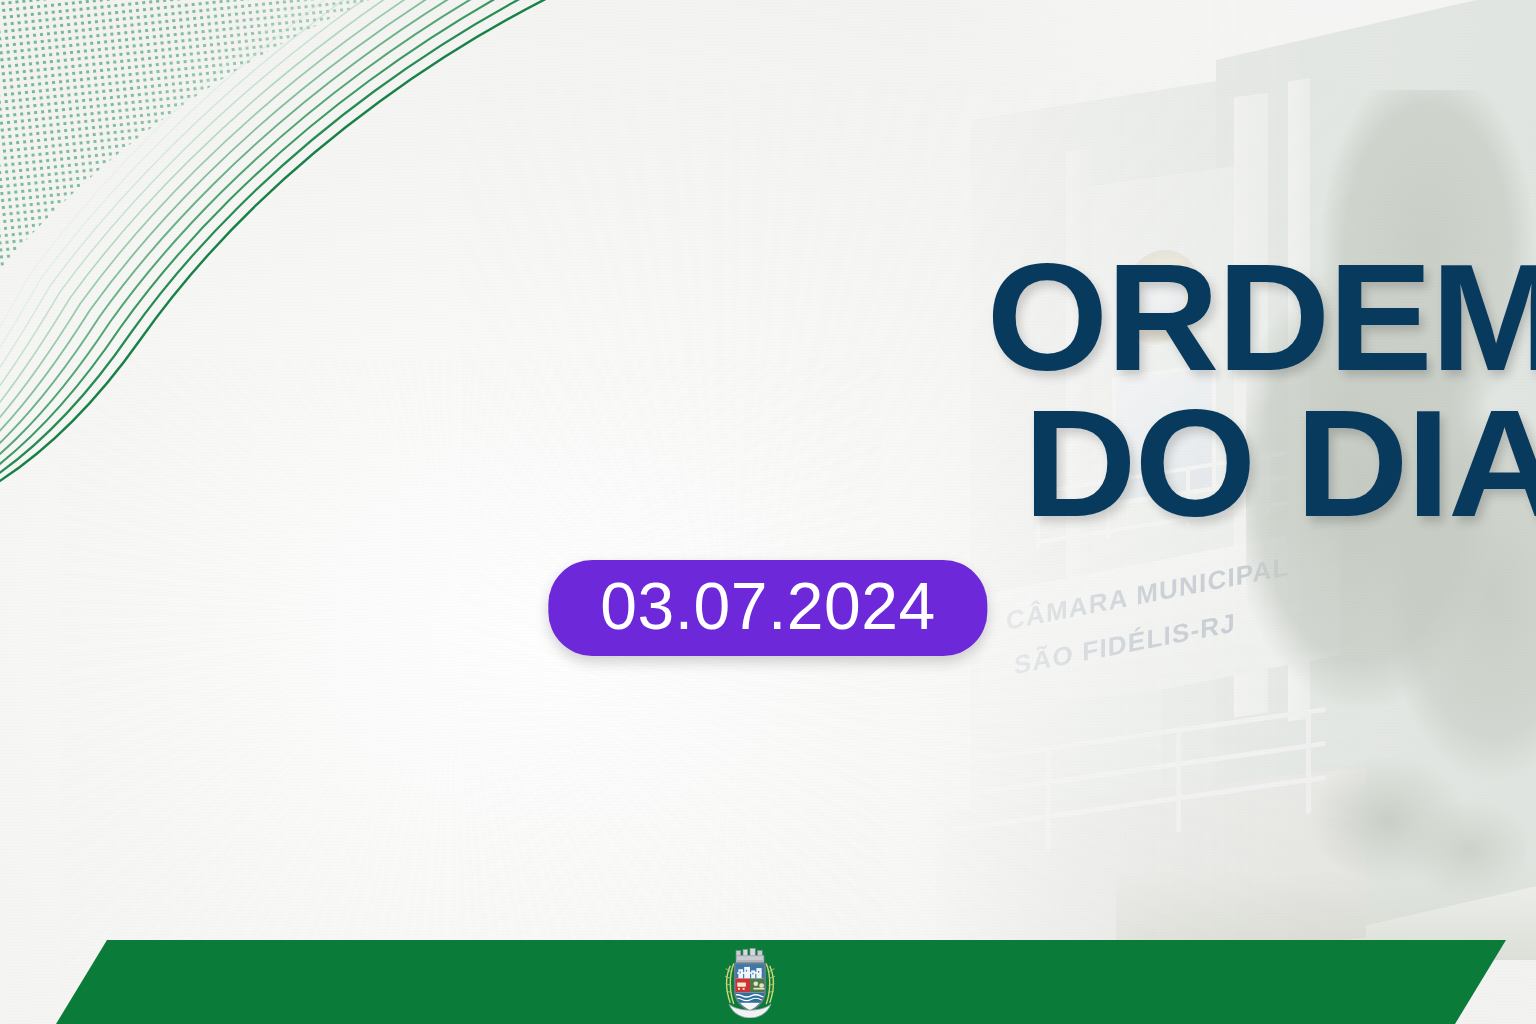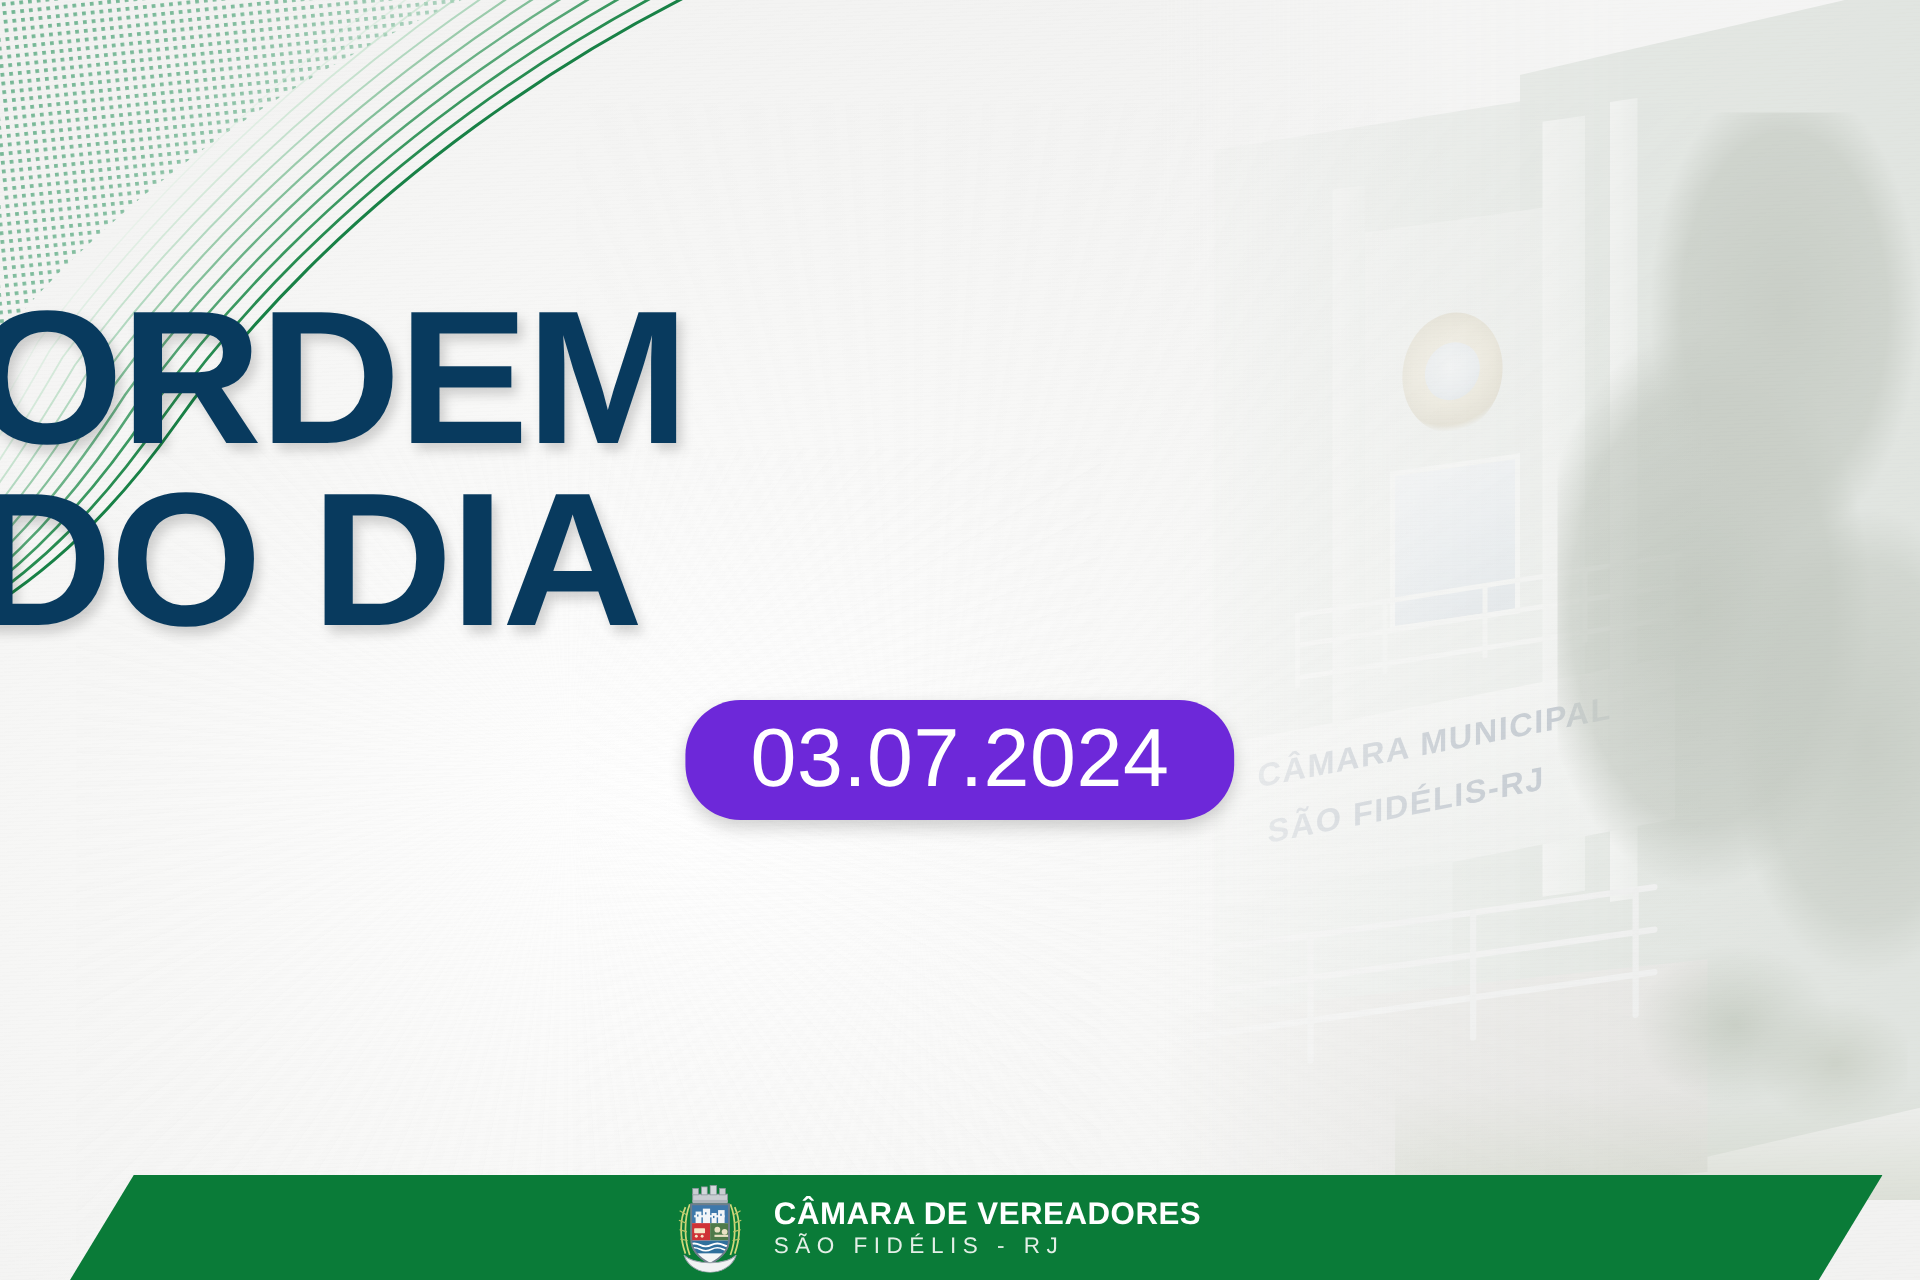--- a/index.html
+++ b/index.html
@@ -215,22 +215,22 @@
   }
 
   
   .waves { position: absolute; left: -70px; top: -60px; width: 780px; height: 640px; pointer-events: none; }
   .dots  { position: absolute; left: -110px; top: -120px; width: 640px; height: 560px; pointer-events: none; }
 
   
   .headline {
     position: absolute;
     left: 0; right: 0;
-    top: 233px;
-    text-align: left;
+    top: 248px;
+    text-align: right;
   }
   .headline .l1, .headline .l2 {
     display: block;
     color: #083a5e;
     font-family: "Liberation Sans", sans-serif;
     font-weight: 700;
     font-size: 152px;
     line-height: .92;
     letter-spacing: -2px;
     transform: scaleX(1.03);
@@ -464,20 +464,16 @@
           <path d="M20 86 q8 -4 16 0 t16 0 t16 0 t16 0" fill="none" stroke="#ffffff" stroke-width="2.6"></path>
           <path d="M20 92 q8 -4 16 0 t16 0 t16 0 t16 0" fill="none" stroke="#ffffff" stroke-width="2"></path>
 
           <rect x="20" y="98" width="62" height="16" fill="#f4f6f7"></rect>
         </g>
         <path d="M24 30 L 76 30 L 76 78 C 76 96, 62 106, 50 112 C 38 106, 24 96, 24 78 Z" fill="none" stroke="#6f7d8b" stroke-width="2.4"></path>
 
         <path d="M14 100 C 28 114, 72 114, 86 100 C 80 118, 62 124, 50 124 C 38 124, 20 118, 14 100 Z" fill="#f0f2f3" stroke="#9aa3ab" stroke-width="1.4"></path>
       </svg>
 
-      <div class="footer-text">
-        <div class="f-line1">CÂMARA DE VEREADORES</div>
-        <div class="f-line2">SÃO FIDÉLIS - RJ</div>
-      </div>
     </div>
   </div>
 
 </div>
 
 </body></html>

